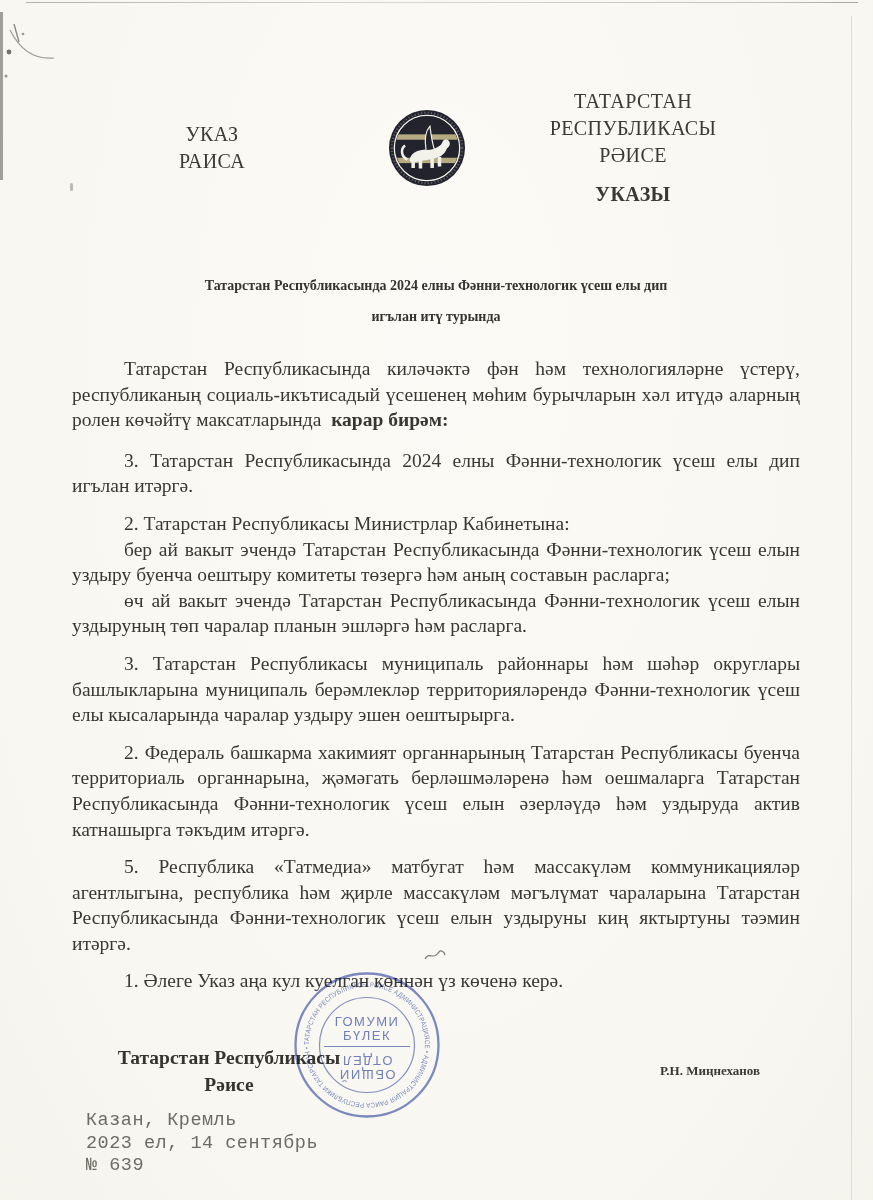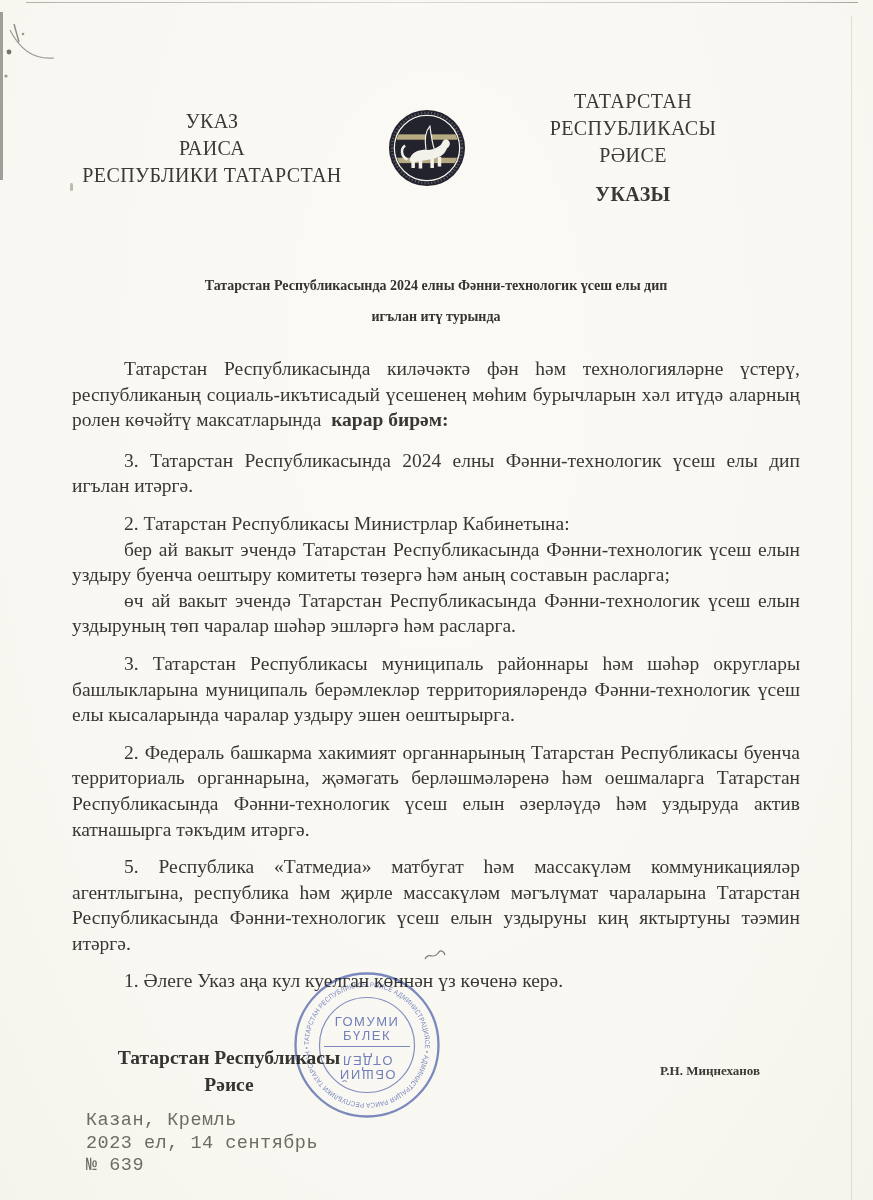--- a/index.html
+++ b/index.html
@@ -74,21 +74,20 @@
       <path d="M1,11 C5,3 9,13 15,4 C17,1.5 20,3.5 21,7" stroke="#51504a" stroke-width="1.3" fill="none" opacity=".75"></path>
     </svg>
   </div>
 
   <div class="content">
 
     <div class="header">
       <div class="hdr-left">
         <div>УКАЗ</div>
         <div>РАИСА</div>
-        <div>РЕСПУБЛИКИ ТАТАРСТАН</div>
       </div>
 
       <div class="hdr-emblem">
         <svg width="78" height="78" viewBox="0 0 80 80">
           <circle cx="40" cy="40" r="39" fill="#23232d"></circle>
           <circle cx="40" cy="40" r="36" fill="none" stroke="#8d8d99" stroke-width="2.4" stroke-dasharray="1.2,2.2" opacity=".55"></circle>
           <circle cx="40" cy="40" r="33.5" fill="none" stroke="#f2f1ea" stroke-width="1.4"></circle>
           <circle cx="40" cy="40" r="32.5" fill="#23232d"></circle>
           <clipPath id="discClip">
               <circle cx="40" cy="40" r="32.5"></circle>
@@ -121,21 +120,21 @@
     </div>
 
     <div class="body-text">
       <p class="para intro"><span>Татарстан Республикасында киләчәктә фән һәм технологияләрне үстерү, республиканың социаль-икътисадый үсешенең мөһим бурычларын хәл итүдә аларның ролен көчәйтү максатларында</span>&nbsp; <b>карар бирәм:</b></p>
 
       <p class="para first-item">3. Татарстан Республикасында 2024 елны Фәнни-технологик үсеш елы дип игълан итәргә.</p>
 
       <div class="group">
         <p class="para">2. Татарстан Республикасы Министрлар Кабинетына:</p>
         <p class="para">бер ай вакыт эчендә Татарстан Республикасында Фәнни-технологик үсеш елын уздыру буенча оештыру комитеты төзергә һәм аның составын расларга;</p>
-        <p class="para">өч ай вакыт эчендә Татарстан Республикасында Фәнни-технологик үсеш елын уздыруның төп чаралар шәһәр эшләргә һәм расларга.</p>
+        <p class="para">өч ай вакыт эчендә Татарстан Республикасында Фәнни-технологик үсеш елын уздыруның төп чаралар планын эшләргә һәм расларга.</p>
       </div>
 
       <p class="para">3. Татарстан Республикасы муниципаль районнары һәм шәһәр округлары башлыкларына муниципаль берәмлекләр территорияләрендә Фәнни-технологик үсеш елы кысаларында чаралар уздыру эшен оештырырга.</p>
       <p class="para">2. Федераль башкарма хакимият органнарының Татарстан Республикасы буенча территориаль органнарына,  җәмәгать берләшмәләренә һәм оешмаларга Татарстан Республикасында Фәнни-технологик үсеш елын әзерләүдә һәм уздыруда актив катнашырга тәкъдим итәргә.</p>
       <p class="para">5. Республика «Татмедиа» матбугат һәм массакүләм коммуникацияләр агентлыгына,  республика һәм җирле массакүләм мәгълүмат чараларына Татарстан Республикасында Фәнни-технологик үсеш елын уздыруны киң яктыртуны тәэмин итәргә.</p>
       <p class="para">1. Әлеге Указ аңа кул куелган көннән үз көченә керә.</p>
     </div>
 
     <div class="sig-row">
       <div class="sig-left">

